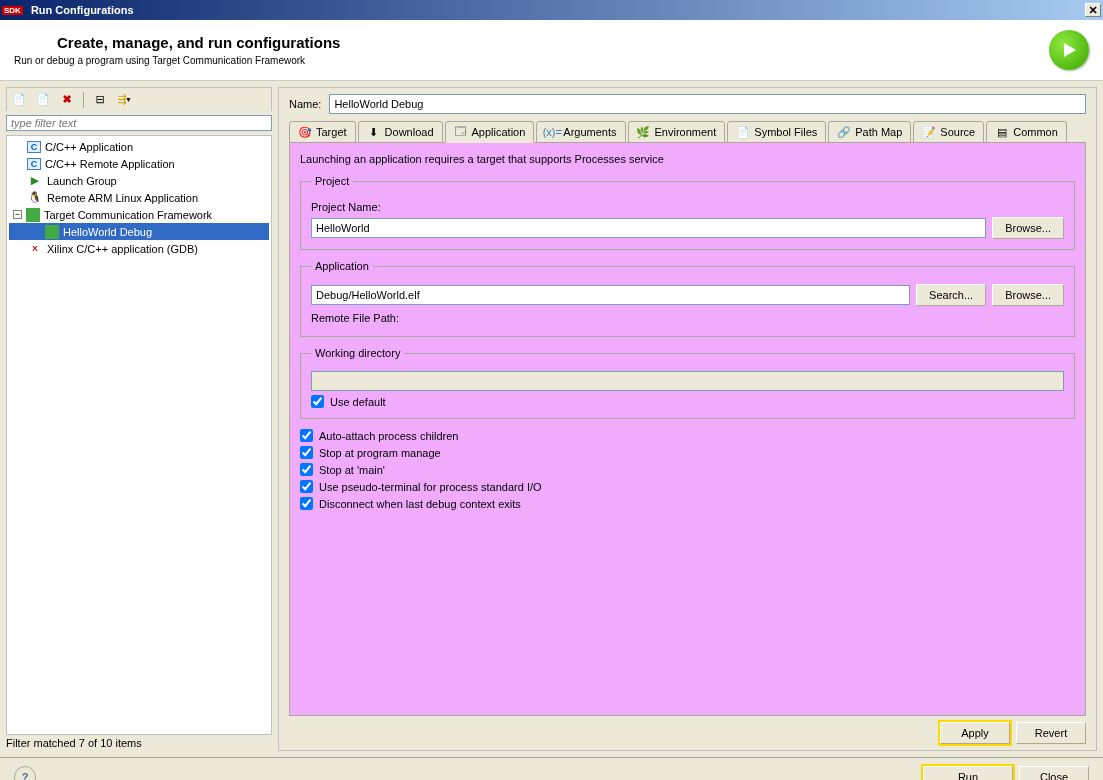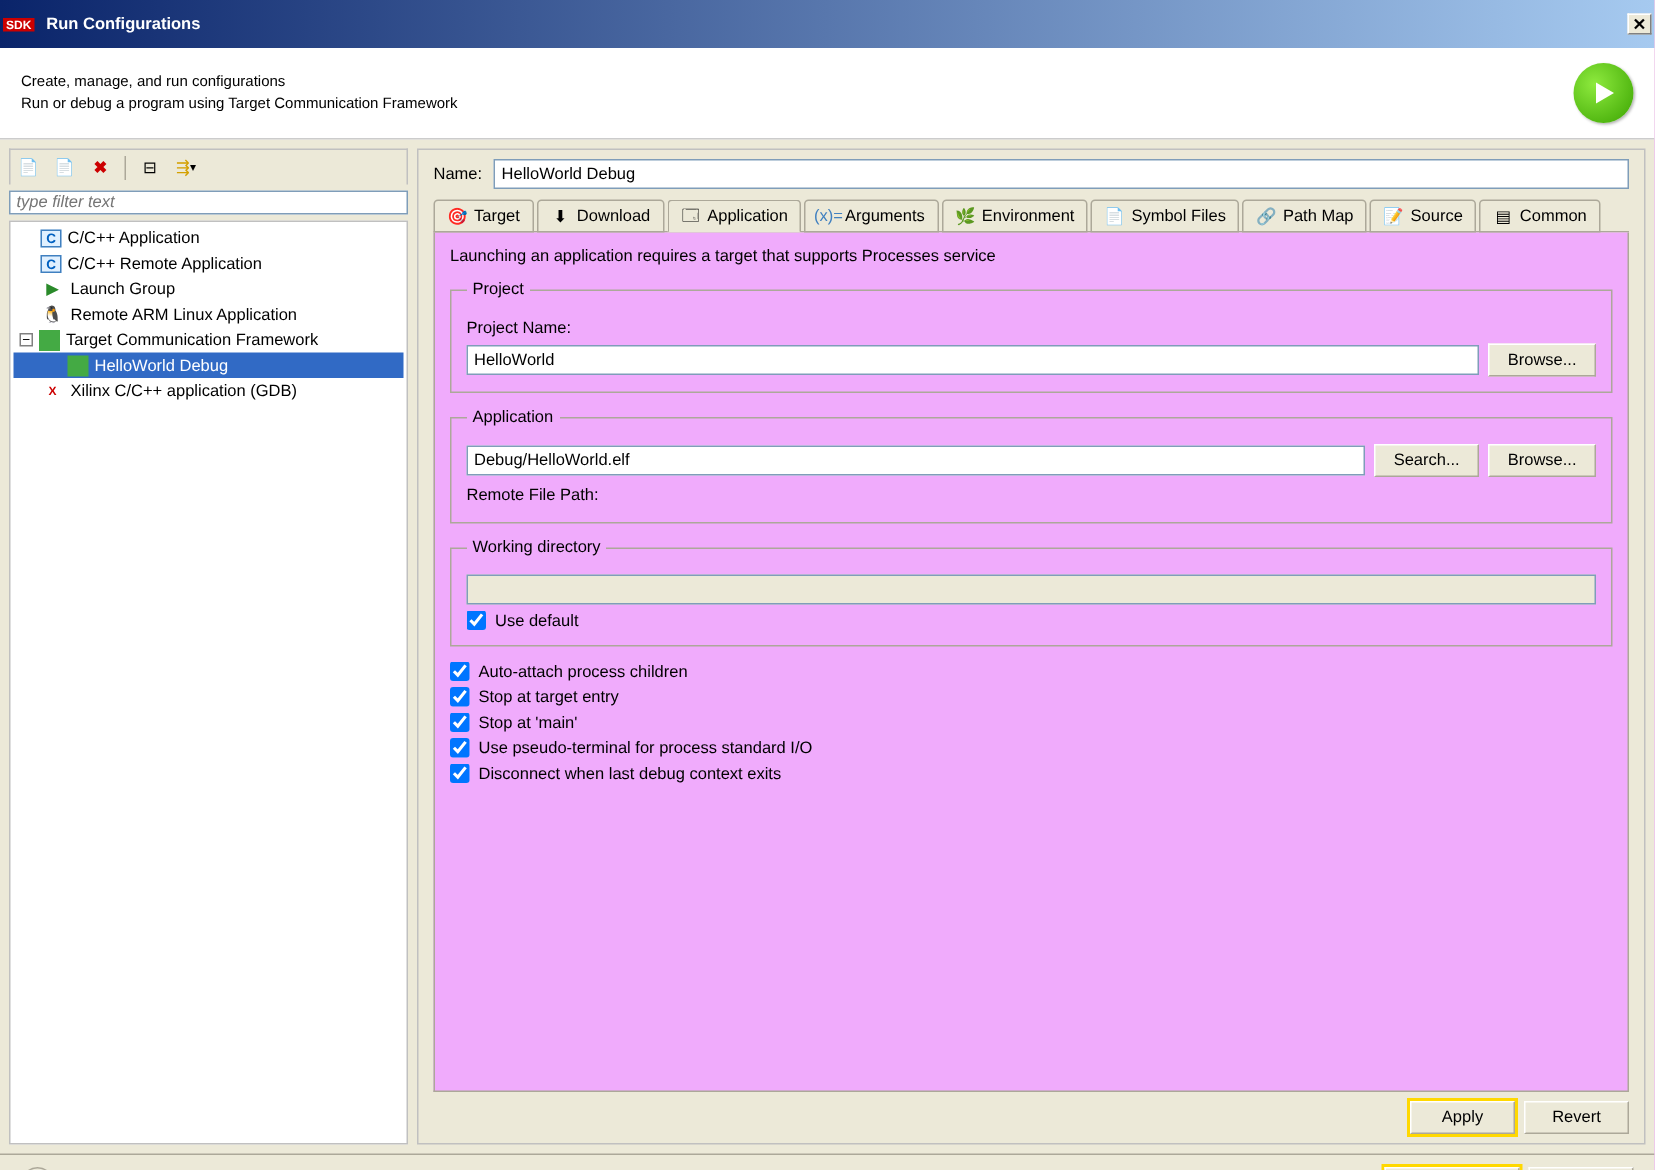--- a/index.html
+++ b/index.html
@@ -1,25 +1,25 @@
 <!DOCTYPE html>
 <html><head>
 <meta charset="utf-8">
 <style>
 * { box-sizing: border-box; margin: 0; padding: 0; font-family: Tahoma, Arial, sans-serif; font-size: 11px; }
 body { background: #ece9d8; width: 1103px; height: 780px; overflow: hidden; }
 
-.titlebar { height: 32px; background: linear-gradient(to right, #0a246a, #a6caf0); color: #fff; display: flex; align-items: center; padding: 0 2px; font-weight: bold; }
+.titlebar { height: 20px; background: linear-gradient(to right, #0a246a, #a6caf0); color: #fff; display: flex; align-items: center; padding: 0 2px; font-weight: bold; }
 .titlebar .title { flex: 1; padding-left: 4px; }
 .titlebar .sdk-badge { background: #c00; color: #fff; font-size: 8px; padding: 0 2px; margin-right: 4px; font-weight: bold; }
 .titlebar .close-btn { width: 16px; height: 14px; background: #ece9d8; color: #000; border: 1px solid #808080; border-top-color: #fff; border-left-color: #fff; display: flex; align-items: center; justify-content: center; cursor: pointer; font-family: Arial; font-weight: bold; font-size: 10px; }
 
 .header-area { background: #fff; padding: 10px 14px; display: flex; align-items: center; border-bottom: 1px solid #ccc; }
 .header-text { flex: 1; }
-.header-text h1 { font-size: 10px; font-weight: normal; margin-bottom: 4px; }
+.header-text h1 { font-size: 15px; font-weight: bold; margin-bottom: 4px; margin-left: 43px; }
 .header-text p { font-size: 10px; color: #000; }
 .run-icon { width: 40px; height: 40px; border-radius: 20px; background: radial-gradient(circle at 35% 35%, #8eea3e, #3aa300); display: flex; align-items: center; justify-content: center; box-shadow: 1px 1px 2px rgba(0,0,0,0.3); }
 .run-icon svg { display: block; }
 
 .main-body { display: flex; padding: 6px; height: 676px; }
 
 .left-panel { width: 266px; display: flex; flex-direction: column; }
 .toolbar { height: 24px; display: flex; align-items: center; gap: 4px; padding: 2px; border: 1px solid #c0c0c0; border-bottom: none; background: #ece9d8; }
 .tool-btn { width: 20px; height: 20px; display: flex; align-items: center; justify-content: center; cursor: pointer; }
 .tool-sep { width: 1px; height: 16px; background: #aca899; margin: 0 2px; }
@@ -137,20 +137,21 @@
         </div>
       <div class="tree-row indent2 selected">
           <span class="ico tcf"></span>
           <span>HelloWorld Debug</span>
         </div>
       <div class="tree-row indent1">
           <span class="ico gdb">X</span>
           <span>Xilinx C/C++ application (GDB)</span>
         </div>
     </div>
+    <div class="status-line">Filter matched 7 of 10 items</div>
   </div>
 
   <div class="right-panel">
     <div class="name-row">
       <label>Name:</label>
       <input class="text-input" value="HelloWorld Debug" style="">
     </div>
 
     <div class="tabs">
       <div class="tab">
@@ -223,21 +224,21 @@
           <span>Use default</span>
         </div>
       </fieldset>
 
       <div class="check-row">
           <input type="checkbox" checked="" style="">
           <span>Auto-attach process children</span>
         </div>
       <div class="check-row">
           <input type="checkbox" checked="" style="">
-          <span>Stop at target entry</span>
+          <span>Stop at program manage</span>
         </div>
       <div class="check-row">
           <input type="checkbox" checked="" style="">
           <span>Stop at 'main'</span>
         </div>
       <div class="check-row">
           <input type="checkbox" checked="" style="">
           <span>Use pseudo-terminal for process standard I/O</span>
         </div>
       <div class="check-row">

